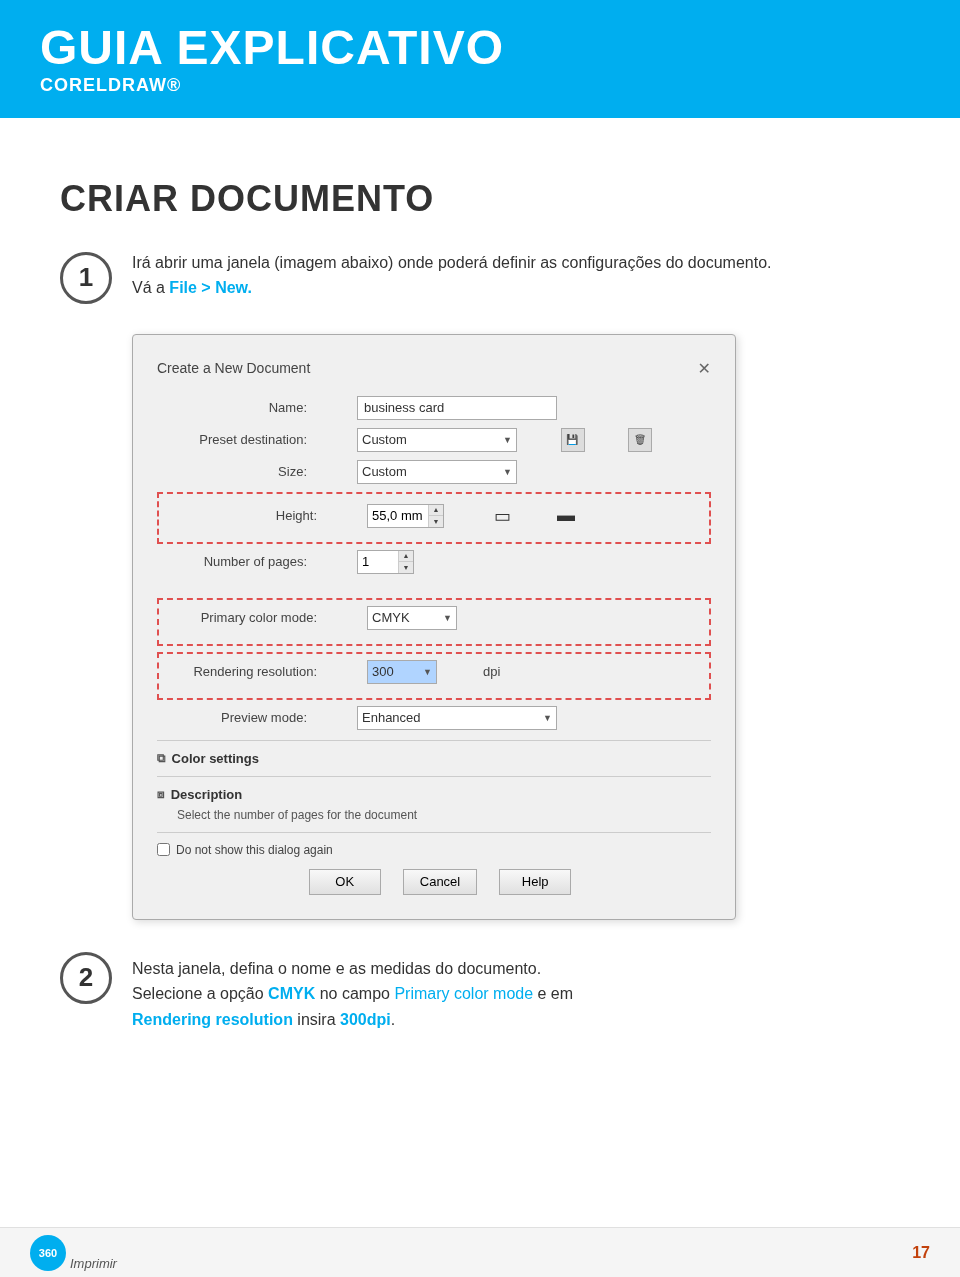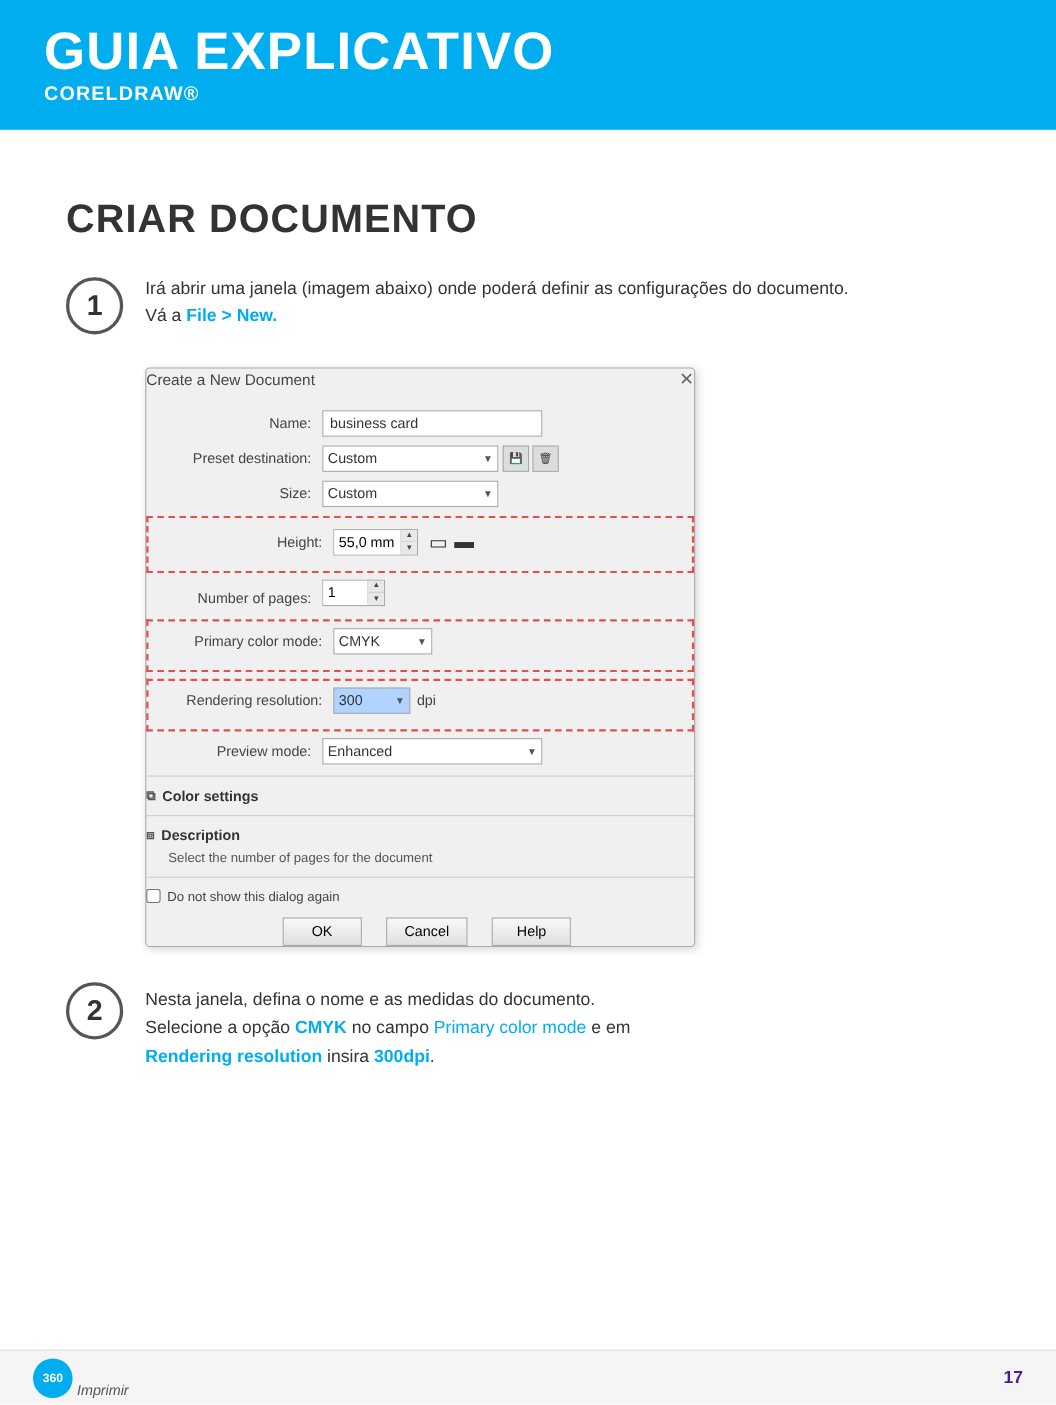--- a/index.html
+++ b/index.html
@@ -90,22 +90,22 @@
 
     
     .dialog-wrapper {
       margin: 10px 0 30px 72px;
     }
 
     .dialog {
       border: 1px solid #aaaaaa;
       border-radius: 4px;
       background: #f0f0f0;
-      padding: 0;
-      width: 500px;
+      padding: 24px;
+      width: 604px;
       font-size: 13px;
       color: #333;
       box-shadow: 2px 2px 8px rgba(0,0,0,0.15);
     }
 
     .dialog-titlebar {
       display: flex;
       justify-content: space-between;
       align-items: center;
       margin-bottom: 14px;
@@ -121,20 +121,21 @@
     .dialog-close {
       font-size: 16px;
       color: #666;
       cursor: pointer;
     }
 
     .dialog-row {
       display: flex;
       align-items: center;
       margin-bottom: 8px;
+      gap: 40px;
     }
 
     .dialog-label {
       text-align: right;
       width: 160px;
       padding-right: 10px;
       font-size: 13px;
       color: #444;
       flex-shrink: 0;
     }
@@ -235,22 +236,22 @@
       background: #e8e8e8;
       color: #444;
     }
 
     .spin-btn:first-child {
       border-bottom: 1px solid #ccc;
     }
 
     .page-count-row {
       display: flex;
-      align-items: flex-end;
-      margin-bottom: 12px;
+      align-items: center;
+      margin-bottom: 24px;
     }
 
     .separator-line {
       border: none;
       border-top: 1px solid #cccccc;
       margin: 10px 0;
     }
 
     .collapsible-section {
       display: flex;
@@ -338,21 +339,21 @@
     }
 
     .footer-logo-text {
       font-size: 13px;
       color: #555;
       font-style: italic;
     }
 
     .footer-page {
       font-size: 16px;
-      color: #4c1d95;
+      color: #c2410c;
       font-weight: 700;
     }
 
     .step2-text {
       margin-top: 6px;
     }
 
     
     .cmyk-highlight { color: #00aeef; font-weight: 700; }
     .primary-highlight { color: #00aeef; font-weight: 400; }

